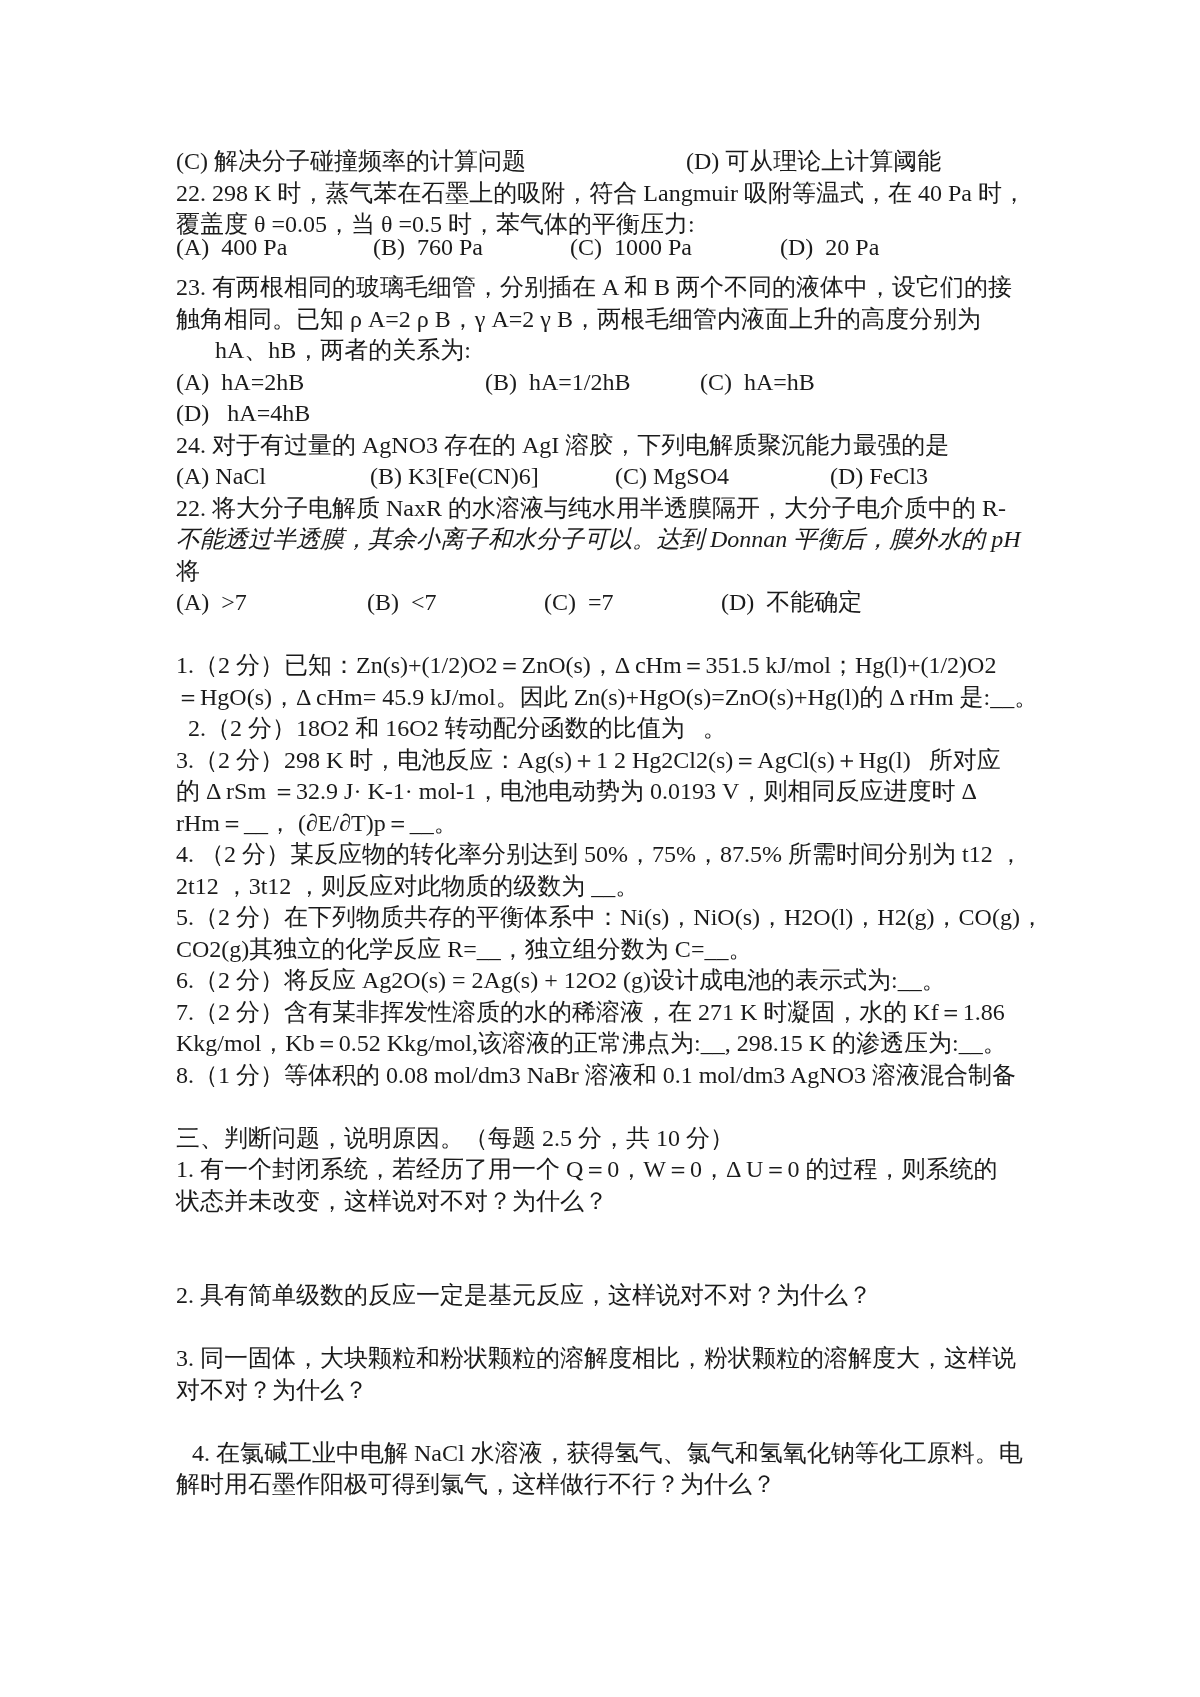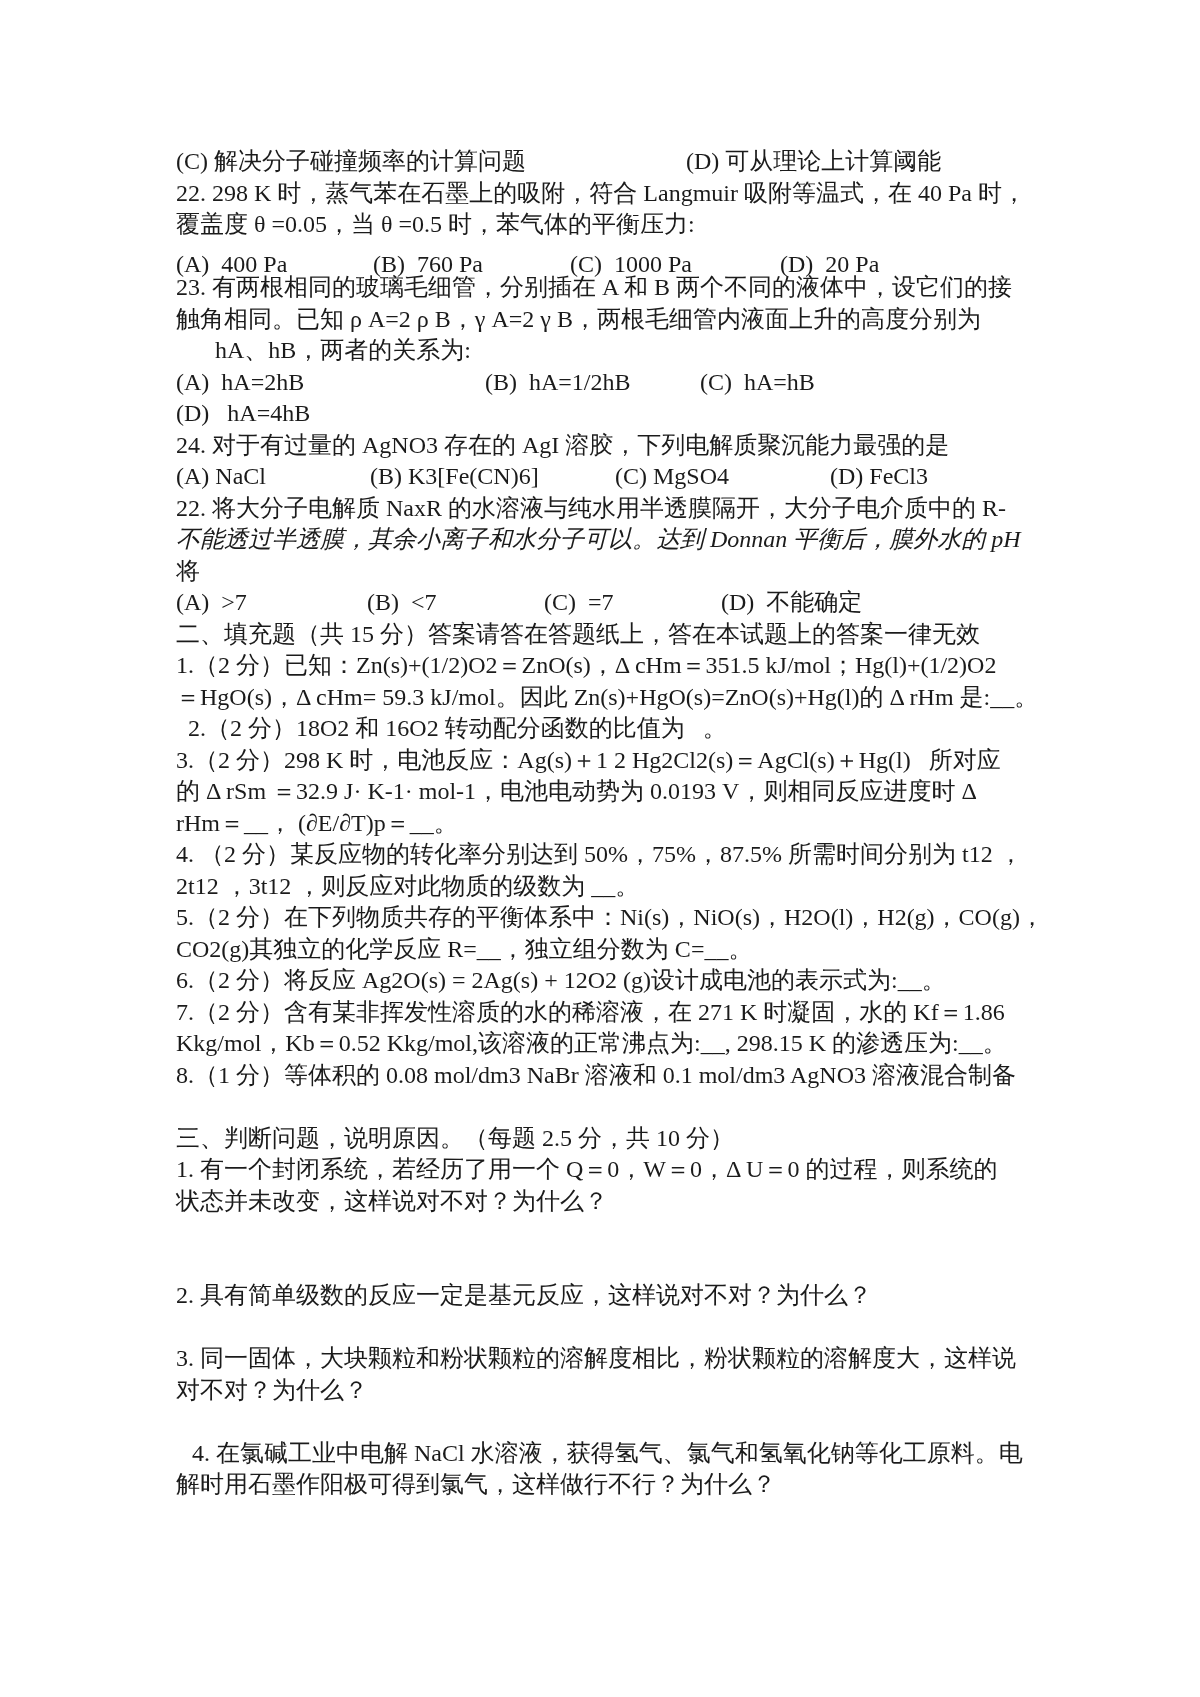--- a/index.html
+++ b/index.html
@@ -46,21 +46,21 @@
       <div class="line" style="top: 146px;">
         <span class="seg" style="left: 0px;">(C) 解决分子碰撞频率的计算问题</span>
         <span class="seg" style="left: 510px;">(D) 可从理论上计算阈能</span>
       </div>
       <div class="line" style="top: 178px;">
         <span class="seg" style="left: 0px;">22. 298 K 时，蒸气苯在石墨上的吸附，符合 Langmuir 吸附等温式，在 40 Pa 时，</span>
       </div>
       <div class="line" style="top: 209px;">
         <span class="seg" style="left: 0px;">覆盖度 θ =0.05，当 θ =0.5 时，苯气体的平衡压力:</span>
       </div>
-      <div class="line" style="top: 249px; text-decoration: underline;">
+      <div class="line" style="top: 232px; text-decoration: underline;">
         <span class="seg" style="left: 0px;">(A)  400 Pa</span>
         <span class="seg" style="left: 197px;">(B)  760 Pa</span>
         <span class="seg" style="left: 394px;">(C)  1000 Pa</span>
         <span class="seg" style="left: 604px;">(D)  20 Pa</span>
       </div>
       <div class="line" style="top: 272px;">
         <span class="seg" style="left: 0px;">23. 有两根相同的玻璃毛细管，分别插在 A 和 B 两个不同的液体中，设它们的接</span>
       </div>
       <div class="line" style="top: 304px;">
         <span class="seg" style="left: 0px;">触角相同。已知 ρ A=2 ρ B，γ A=2 γ B，两根毛细管内液面上升的高度分别为</span>
@@ -93,28 +93,25 @@
       </div>
       <div class="line" style="top: 556px;">
         <span class="seg" style="left: 0px;">将</span>
       </div>
       <div class="line" style="top: 587px;">
         <span class="seg" style="left: 0px;">(A)  &gt;7</span>
         <span class="seg" style="left: 191px;">(B)  &lt;7</span>
         <span class="seg" style="left: 368px;">(C)  =7</span>
         <span class="seg" style="left: 545px;">(D)  不能确定</span>
       </div>
-      <div class="line" style="top: 619px;">
-        <span class="seg" style="left: 0px;">二、填充题（共 15 分）答案请答在答题纸上，答在本试题上的答案一律无效</span>
-      </div>
       <div class="line" style="top: 650px;">
         <span class="seg" style="left: 0px;">1.（2 分）已知：Zn(s)+(1/2)O2＝ZnO(s)，Δ cHm＝351.5 kJ/mol；Hg(l)+(1/2)O2</span>
       </div>
       <div class="line" style="top: 682px;">
-        <span class="seg" style="left: 0px;">＝HgO(s)，Δ cHm= 59.3 kJ/mol。因此 Zn(s)+HgO(s)=ZnO(s)+Hg(l)的 Δ rHm 是:__。</span>
+        <span class="seg" style="left: 0px;">＝HgO(s)，Δ cHm= 45.9 kJ/mol。因此 Zn(s)+HgO(s)=ZnO(s)+Hg(l)的 Δ rHm 是:__。</span>
       </div>
       <div class="line" style="top: 713px;">
         <span class="seg" style="left: 12px;">2.（2 分）18O2 和 16O2 转动配分函数的比值为   。</span>
       </div>
       <div class="line" style="top: 745px;">
         <span class="seg" style="left: 0px;">3.（2 分）298 K 时，电池反应：Ag(s)＋1 2 Hg2Cl2(s)＝AgCl(s)＋Hg(l)   所对应</span>
       </div>
       <div class="line" style="top: 776px;">
         <span class="seg" style="left: 0px;">的 Δ rSm ＝32.9 J· K-1· mol-1，电池电动势为 0.0193 V，则相同反应进度时 Δ</span>
       </div>

